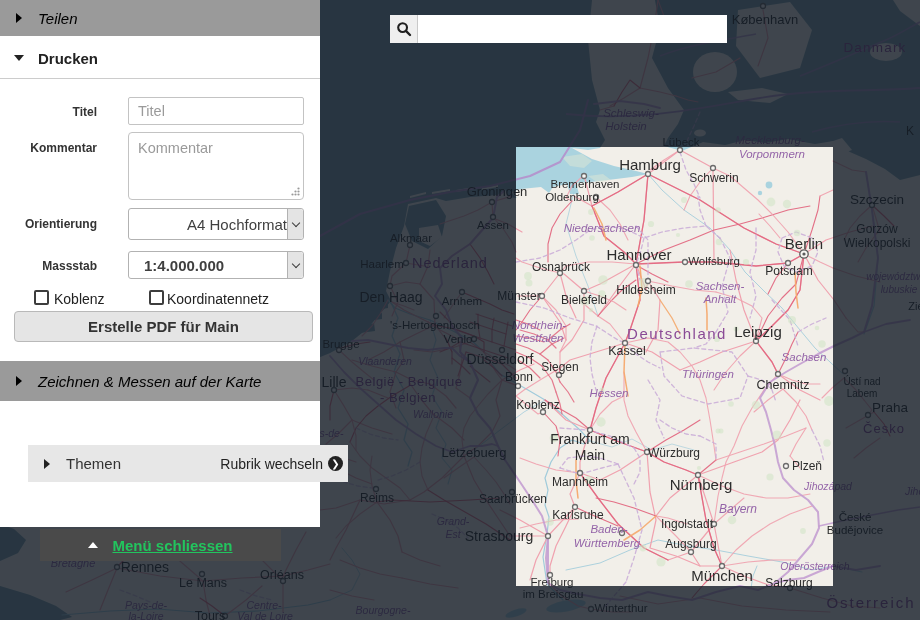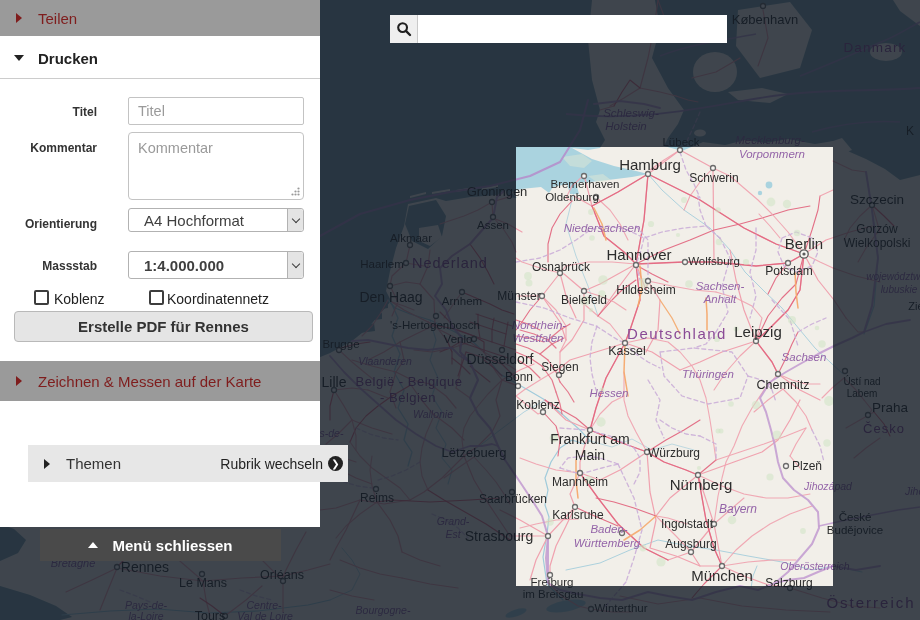--- a/index.html
+++ b/index.html
@@ -9,21 +9,21 @@
   #hole { position:absolute; left:516px; top:147px; width:317px; height:439px;
           box-shadow:0 0 0 2000px rgba(17,26,38,0.80); z-index:5; }
   
   #search { position:absolute; left:390px; top:15px; width:337px; height:28px; background:#fff;
             z-index:10; display:flex; align-items:center; }
   #search .iconbox { width:28px; height:28px; background:#efefef; border-right:1px solid #c9c9c9;
             display:flex; align-items:center; justify-content:center; }
   #search .ph { color:#989898; font-size:14px; margin-left:8px; }
   
   #sidebar { position:absolute; left:0; top:0; width:320px; height:527px; background:#fff; z-index:10; }
-  .secgray { background:#9a9a9a; color:#7f1d1d; }
+  .secgray { background:#9a9a9a; color:#000000;font-style:italic; }
   .seclight { background:#e7e7e7; color:#333;margin-left:28px; }
   .secrow { display:flex; align-items:center; font-size:15px; }
   .tri-r { width:0; height:0; border-left:6px solid currentColor; border-top:5px solid transparent; border-bottom:5px solid transparent; margin-left:16px; margin-right:16px; }
   .tri-d { width:0; height:0; border-top:6px solid #222; border-left:5px solid transparent; border-right:5px solid transparent; margin-left:14px; margin-right:14px; }
   #row-teilen { position:absolute; left:0; top:0; width:320px; height:36px; }
   #row-drucken { position:absolute; left:0; top:38px; width:320px; height:41px; border-bottom:1px solid #ccc; color:#222; font-weight:bold; }
   #form { position:absolute; left:0; top:80px; width:320px; color:#333; }
   .flabel { position:absolute; font-size:12px; font-weight:bold; color:#333; text-align:right; width:97px; left:0; }
   .finput { position:absolute; left:128px; width:176px; background:#fff; border:1px solid #c3c3c3; color:#9a9a9a; font-size:14.5px; }
   #in-titel { top:17px; height:28px; line-height:26px; padding-left:9px; border-radius:2px; }
@@ -37,21 +37,21 @@
   .cblbl { position:absolute; font-size:14px; color:#222; }
   #pdfbtn { position:absolute; left:14px; top:231px; width:299px; height:31px; background:#e5e5e5; border:1px solid #b9b9b9; border-radius:4px; font-size:15px; font-weight:bold; color:#333; text-align:center; line-height:29px; }
   #row-zeich { position:absolute; left:0; top:361px; width:320px; height:40px; }
   #row-erw   { position:absolute; left:0; top:404px; width:320px; height:38px; }
   #row-them  { position:absolute; left:0; top:445px; width:320px; height:37px; }
   .tri-rd { width:0; height:0; border-left:6px solid #222; border-top:5px solid transparent; border-bottom:5px solid transparent; margin-left:16px; margin-right:16px; }
   #row-dark  { position:absolute; left:0; top:485px; width:320px; height:37px; }
   #rubrik { margin-left:auto; margin-right:5px; font-size:14px; color:#222; display:flex; align-items:center; }
   .circarrow { width:15px; height:15px; border-radius:50%; background:#222; color:#fff; font-size:10px; line-height:15px; text-align:center; margin-left:5px; }
   #menubtn { position:absolute; left:40px; top:529px; width:241px; height:32px; background:#4a4a4a; z-index:10;
-             color:#ffffff; font-weight:bold; font-size:15px; display:flex; align-items:center; justify-content:center; }
+             color:#22c55e; font-weight:bold; font-size:15px; display:flex; align-items:center; justify-content:center;text-decoration:underline; }
   .tri-u { width:0; height:0; border-bottom:6px solid #fff; border-left:5px solid transparent; border-right:5px solid transparent; margin-right:14px; }
 </style>
 </head>
 <body>
 <div id="stage">
   <div id="map"><svg width="920" height="620" viewBox="0 0 920 620" font-family="Liberation Sans, sans-serif">
 <rect width="920" height="620" fill="#f2efe9"></rect>
 <path fill="#aad3df" d="M0,0 L592,0 L588,40 L592,80 L600,110 L596,122 L605,140 L600,148 L588,150 L572,148 L592,159 L614,166 L636,171 L648,174 L632,177 L608,180 L590,182 L576,183 L579,194 L570,194 L567,184 L553,187 L549,193 L541,187 L521,189 L511,192 L517,198 L508,197 L505,189 L498,195 L470,197 L446,201 L436,198 L408,204 L404,226 L396,248 L390,271 L386,291 L391,301 L378,316 L368,328 L352,341 L330,353 L308,362 L0,372 Z"></path>
 <path fill="#aad3df" d="M655,0 L660,28 L652,58 L668,88 L684,110 L678,124 L668,138 L664,146 L682,151 L703,142 L725,145 L745,140 L765,143 L788,139 L815,144 L833,141 L850,152 L866,159 L885,169 L900,180 L920,175 L920,0 Z"></path>
 <path fill="#aad3df" d="M0,524 L14,529 L26,540 L18,553 L0,561 Z"></path>
@@ -644,37 +644,37 @@
       <div class="flabel" style="top:61px;">Kommentar</div>
       <div id="in-komm" class="finput">Kommentar<svg class="resz" width="9" height="9">
             <circle cx="7.5" cy="1.5" r="1.1" fill="#999"></circle>
             <circle cx="7.5" cy="4.5" r="1.1" fill="#999"></circle>
             <circle cx="7.5" cy="7.5" r="1.1" fill="#999"></circle>
             <circle cx="4.5" cy="4.5" r="1.1" fill="#999"></circle>
             <circle cx="4.5" cy="7.5" r="1.1" fill="#999"></circle>
             <circle cx="1.5" cy="7.5" r="1.1" fill="#999"></circle>
           </svg></div>
       <div class="flabel" style="top:137px;">Orientierung</div>
-      <div class="fsel" style="top:128px; height:24px;">
+      <div class="fsel" style="top:128px; height:32px;padding-left:43px;">
           <span class="txt">A4 Hochformat</span>
           <span class="selbtn">
             <span class="chev"></span>
           </span>
         </div>
       <div class="flabel" style="top:179px;">Massstab</div>
       <div class="fsel" style="top:171px; height:28px;font-weight:bold;">
           <span class="txt">1:4.000.000</span>
           <span class="selbtn">
             <span class="chev"></span>
           </span>
         </div>
       <div class="cbx" style="left:34px; top:210px;"></div>
       <div class="cblbl" style="left:54px; top:211px;">Koblenz</div>
       <div class="cbx" style="left:149px; top:210px;"></div>
       <div class="cblbl" style="left:167px; top:211px;">Koordinatennetz</div>
-      <div id="pdfbtn">Erstelle PDF für Rennes</div>
+      <div id="pdfbtn">Erstelle PDF für Main</div>
     </div>
     <div id="row-zeich" class="secrow secgray"><span class="tri-r"></span>Zeichnen &amp; Messen auf der Karte</div>
     <div id="row-them" class="secrow seclight"><span class="tri-rd"></span>Themen<span id="rubrik">Rubrik wechseln<span class="circarrow">❯</span></span></div>
   </div>
 
   <div id="menubtn"><span class="tri-u"></span>Menü schliessen</div>
 </div>
 
 </body></html>

